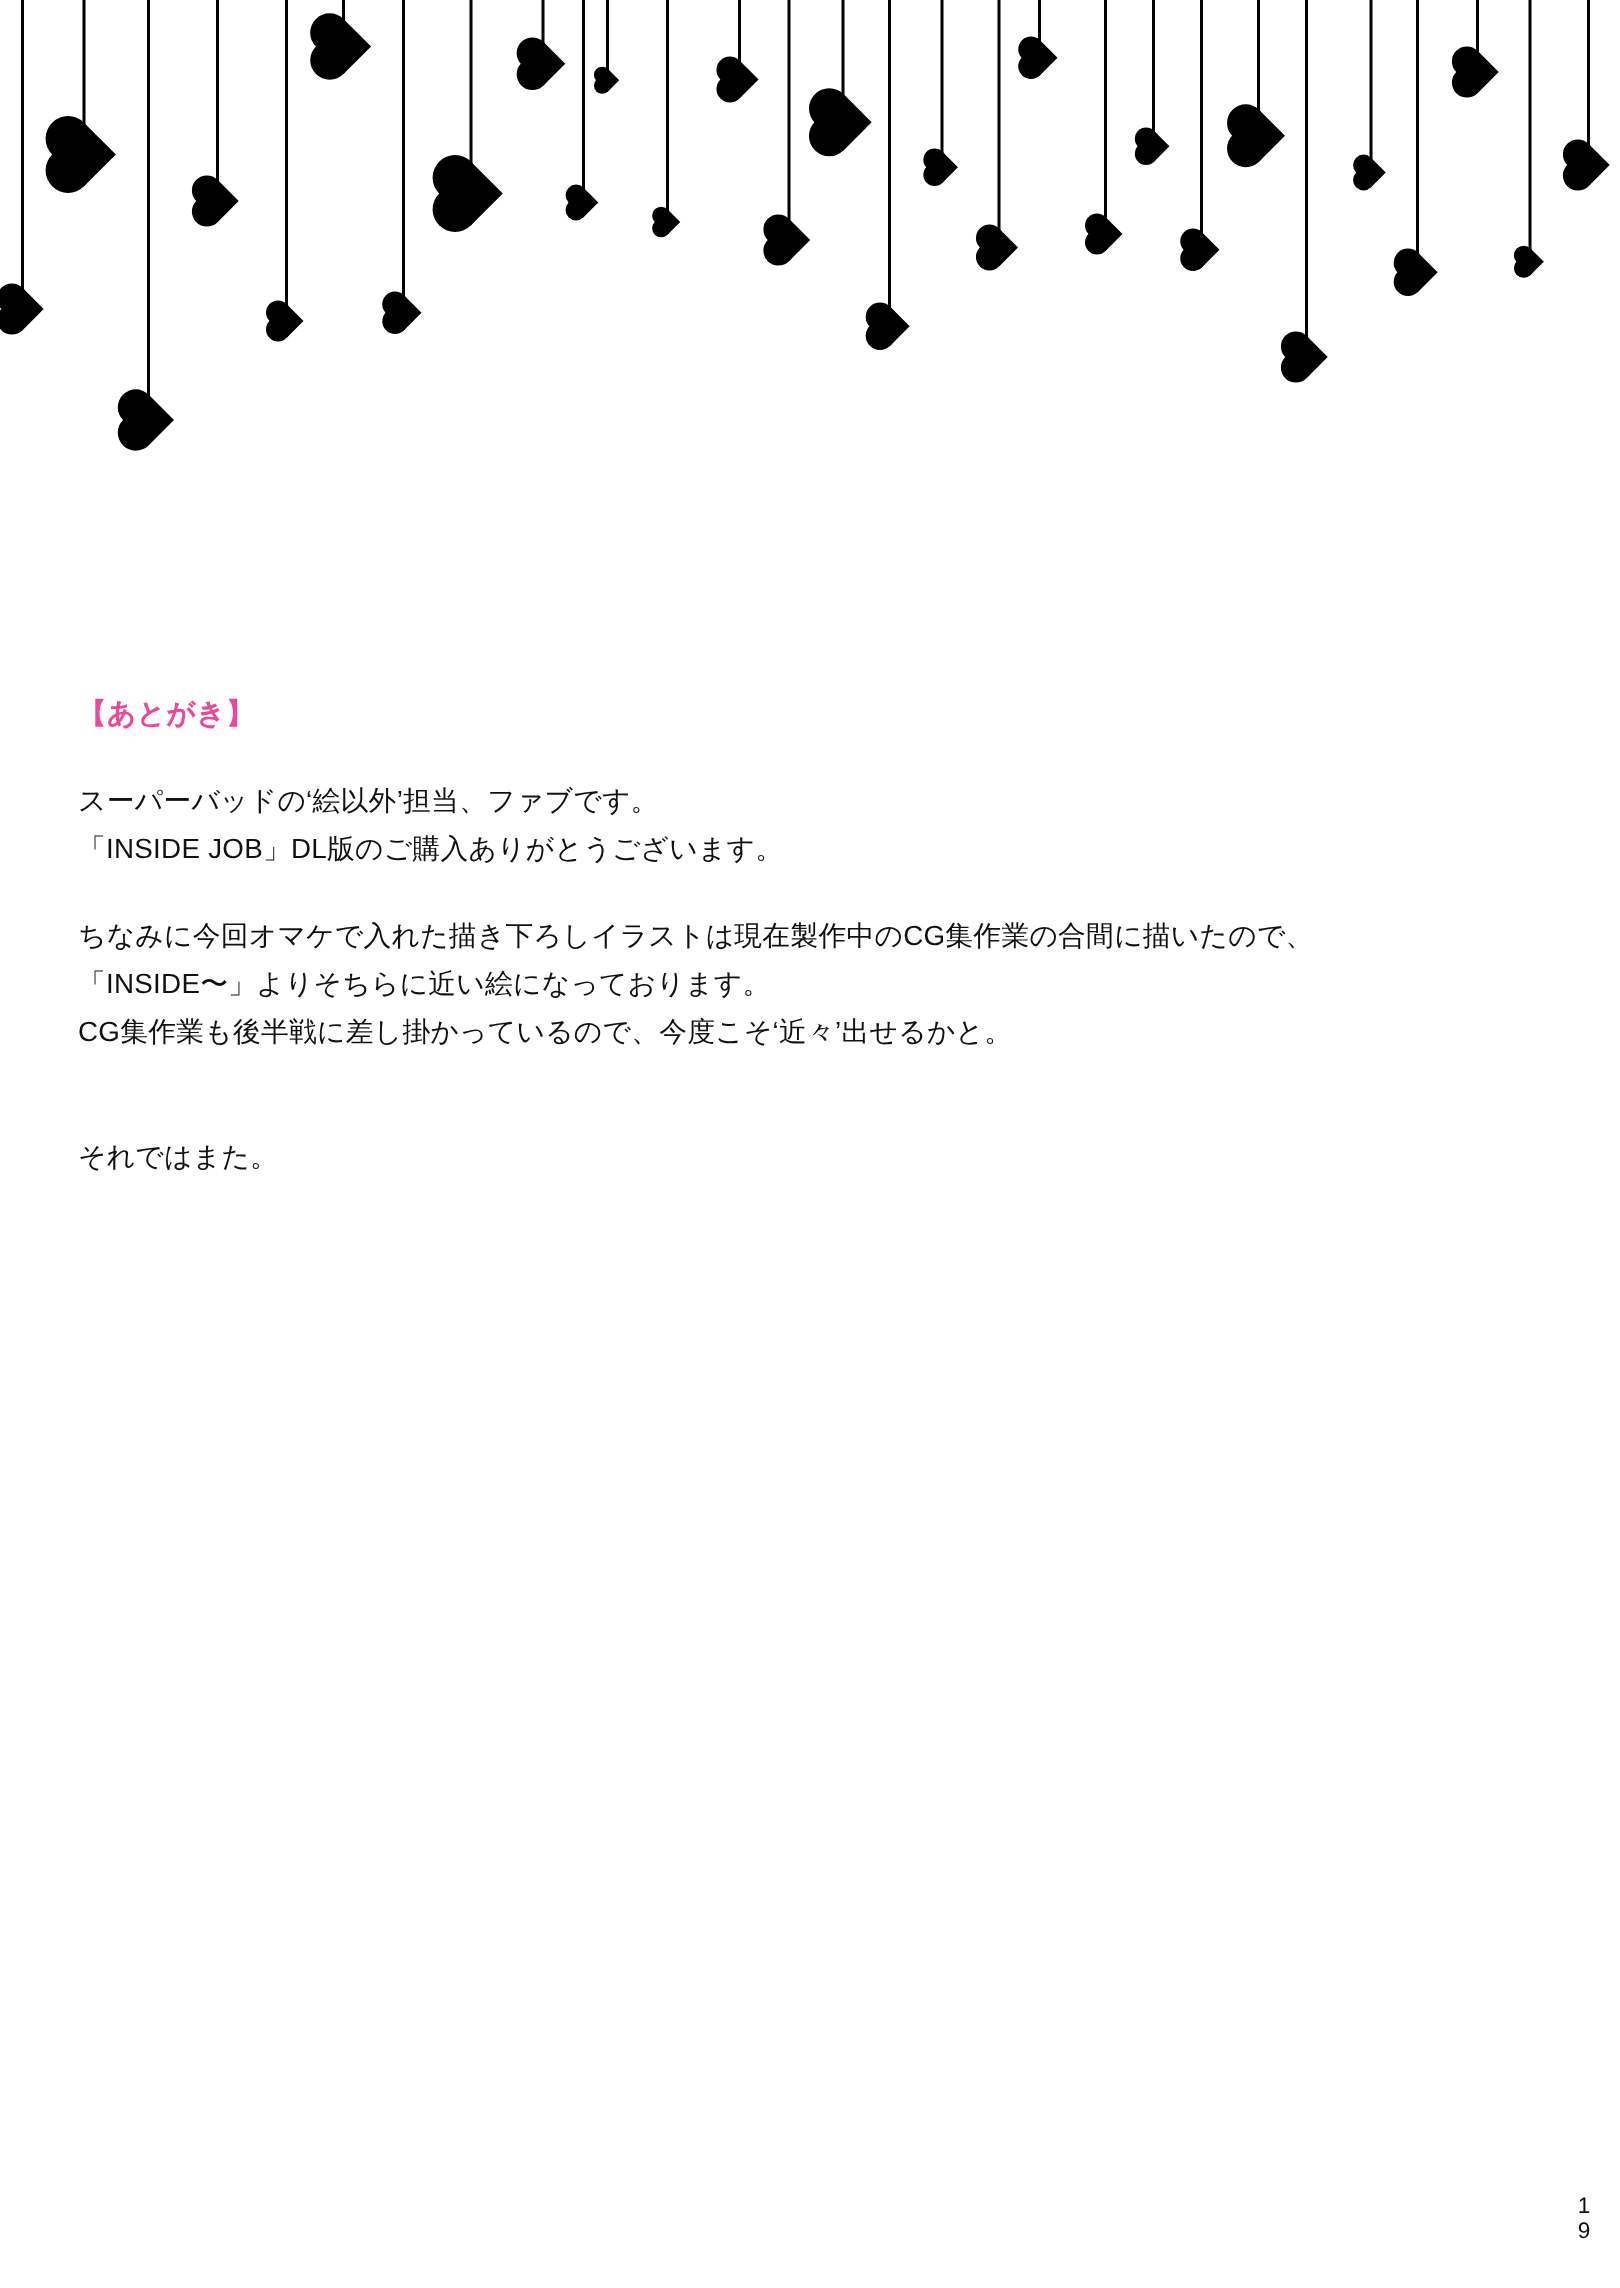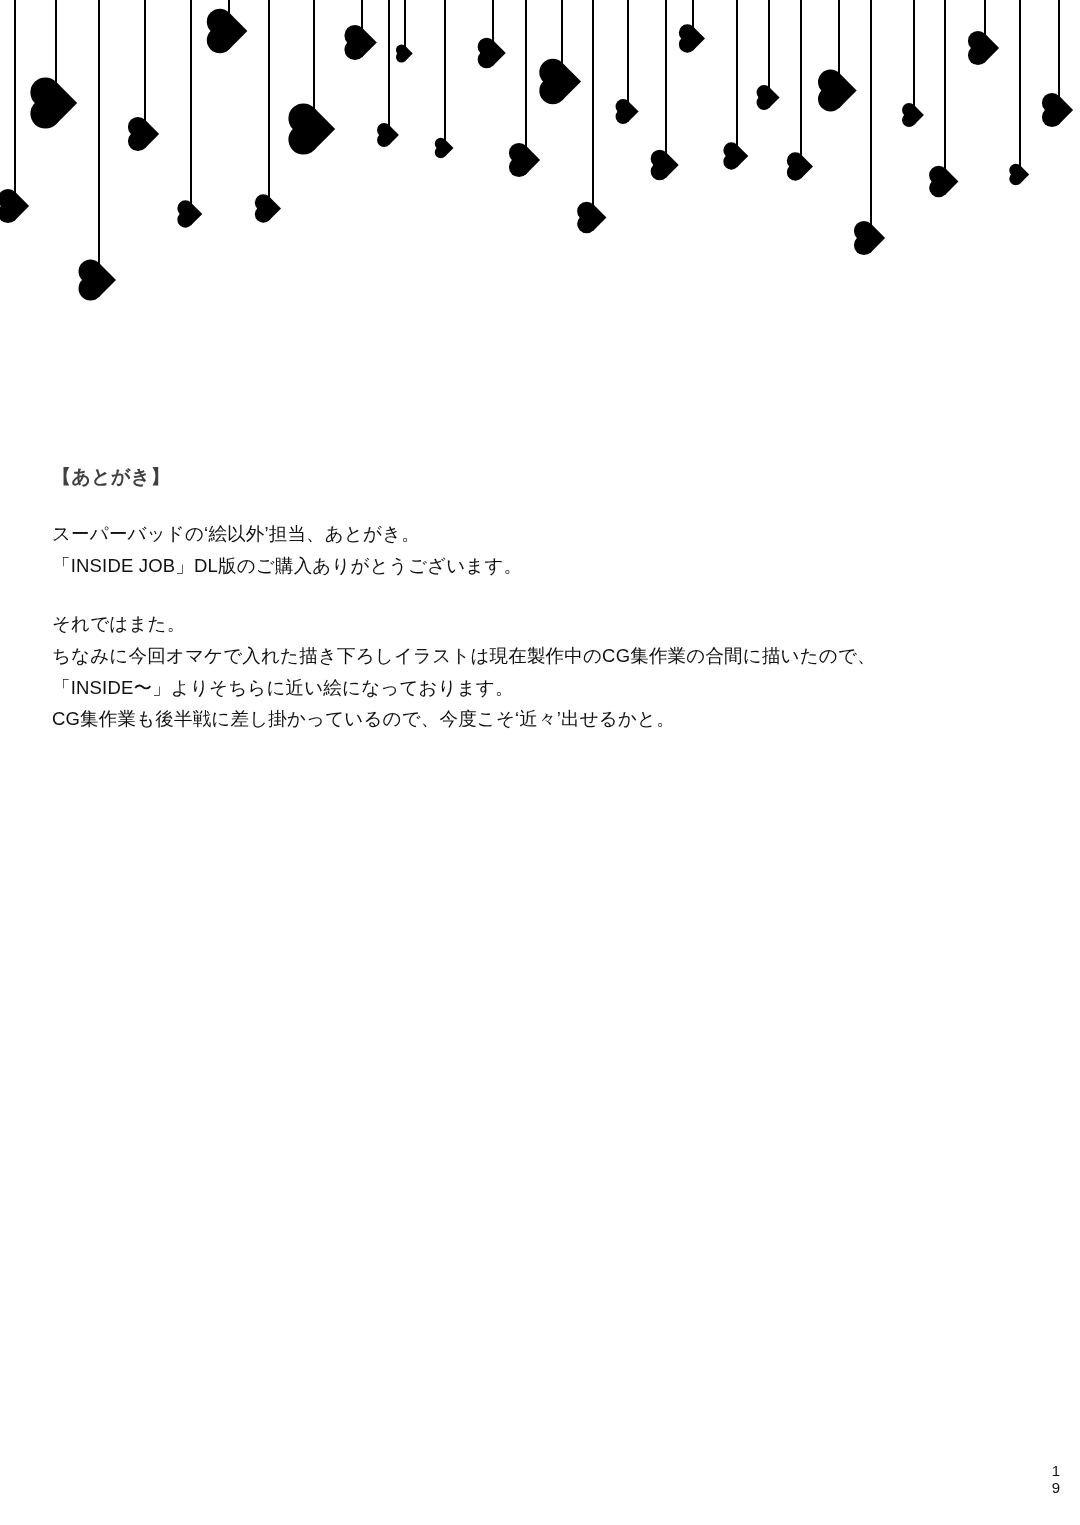--- a/index.html
+++ b/index.html
@@ -57,21 +57,21 @@
     left: 52px;
     top: 462px;
     width: 960px;
   }
   .aw-title {
     font-size: 19px;
     font-weight: bold;
     line-height: 1.6;
     letter-spacing: 0.02em;
     margin: 0 0 26px 0;
-    color: #404040;
+    color: #ec4899;
   }
   .aw-para {
     font-size: 18.5px;
     line-height: 1.72;
     letter-spacing: 0.01em;
     margin: 0 0 26px 0;
     color: #111111;
     white-space: pre-line;
   }
   .aw-para.gap-lg {
@@ -302,24 +302,24 @@
       <div class="heart-string" style="height: 100px; background: rgb(0, 0, 0);"></div>
       <div class="heart-shape" style="top: 100px; width: 20px; height: 20px; background: rgb(0, 0, 0);">
         <div style="position: absolute; width: 20px; height: 20px; border-radius: 50%; background: rgb(0, 0, 0); left: -10px; top: 0px;"></div>
         <div style="position: absolute; width: 20px; height: 20px; border-radius: 50%; background: rgb(0, 0, 0); left: 0px; top: -10px;"></div>
       </div>
     </div>
   </div>
 
 <div id="afterword">
   <p class="aw-title">【あとがき】</p>
-  <p class="aw-para">スーパーバッドの‘絵以外’担当、あとがき。
+  <p class="aw-para">スーパーバッドの‘絵以外’担当、ファブです。
 「INSIDE JOB」DL版のご購入ありがとうございます。</p>
-  <p class="aw-para final">それではまた。</p>
   <p class="aw-para gap-lg">ちなみに今回オマケで入れた描き下ろしイラストは現在製作中のCG集作業の合間に描いたので、
 「INSIDE〜」よりそちらに近い絵になっております。
 CG集作業も後半戦に差し掛かっているので、今度こそ‘近々’出せるかと。</p>
+  <p class="aw-para final">それではまた。</p>
 </div>
 
 <div id="page-number">
   <span>1</span>
   <span>9</span>
 </div>
 
 </body></html>

